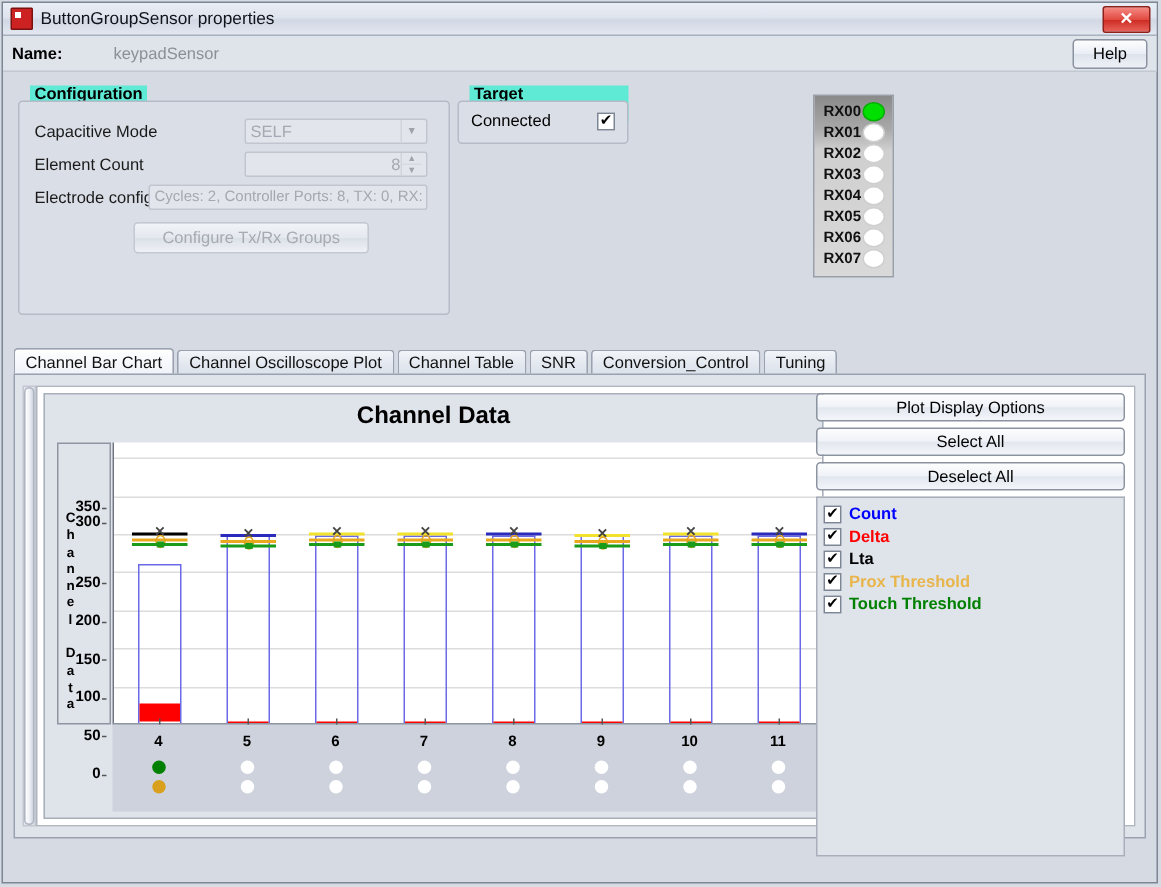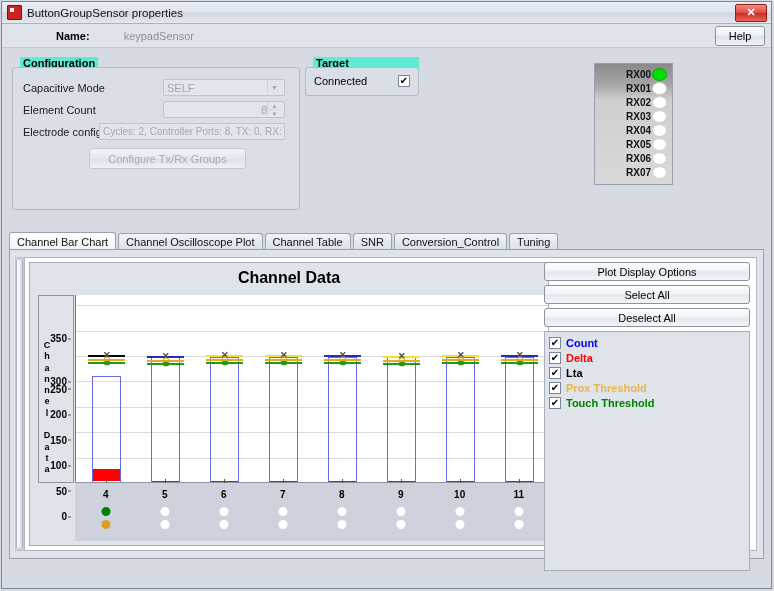--- a/index.html
+++ b/index.html
@@ -42,21 +42,21 @@
     display:flex;align-items:center;justify-content:center;
     cursor:pointer;
   }
   
   .namerow{
     height:24px;display:flex;align-items:center;
     padding:0 6px;box-sizing:border-box;
     background:#dfe3ea;
     border-bottom:1px solid #c2c8d2;
   }
-  .namerow .lbl{font-weight:bold;font-size:11px;margin-right:6px;margin-left:48px;}
+  .namerow .lbl{font-weight:bold;font-size:11px;margin-right:6px;}
   .namerow .val{color:#8b8f96;font-size:11px;padding-left:28px;}
   .help-btn{
     margin-left:auto;
     width:48px;height:18px;
     background:linear-gradient(to bottom,#fcfdfe 0%,#eaeef5 50%,#dde3ec 51%,#eef1f7 100%);
     border:1px solid #8c93a0;border-radius:3px;
     font-size:11px;display:flex;align-items:center;justify-content:center;
     cursor:pointer;
     text-align:right;
   }
@@ -297,21 +297,21 @@
     <div class="group" style="left:303px;top:10px;width:114px;height:38px;">
       <div class="g-title">Target Communications</div>
       <div class="g-box">
         <div style="position:absolute;left:8px;top:7px;right:8px;display:flex;align-items:center;">
           <span style="font-size:11px;">Connected</span>
           <span class="chk" style="margin-left:auto;">✔</span>
         </div>
       </div>
     </div>
 
-    <div class="rxpanel" style="left:592px;top:15px;width:52px;height:120px;padding-left:25px;">
+    <div class="rxpanel" style="left:540px;top:15px;width:52px;height:120px;">
       <div class="rx-row" style="margin-top:3px;">
         <span>RX00</span>
           <span class="rx-led on"></span>
       </div>
       <div class="rx-row">
         <span>RX01</span>
           <span class="rx-led"></span>
       </div>
       <div class="rx-row">
         <span>RX02</span>
@@ -374,21 +374,21 @@
                 <div>t</div>
                 <div>a</div>
               </div>
             <div class="yticks" id="yticks">
                 <div class="ytick" style="top: 220px;">0</div>
                 <div class="ytick" style="top: 194.595px;">50</div>
                 <div class="ytick" style="top: 169.189px;">100</div>
                 <div class="ytick" style="top: 143.784px;">150</div>
                 <div class="ytick" style="top: 118.378px;">200</div>
                 <div class="ytick" style="top: 92.973px;">250</div>
-                <div class="ytick" style="top: 85px;">300</div>
+                <div class="ytick" style="top: 52px;">300</div>
                 <div class="ytick" style="top: 42.1622px;">350</div>
               </div>
           </div>
 
           <div class="plot" id="plot">
               <div class="gridline" style="top: 162.595px;"></div>
               <div class="gridline" style="top: 137.189px;"></div>
               <div class="gridline" style="top: 111.784px;"></div>
               <div class="gridline" style="top: 86.3784px;"></div>
               <div class="gridline" style="top: 60.973px;"></div>

